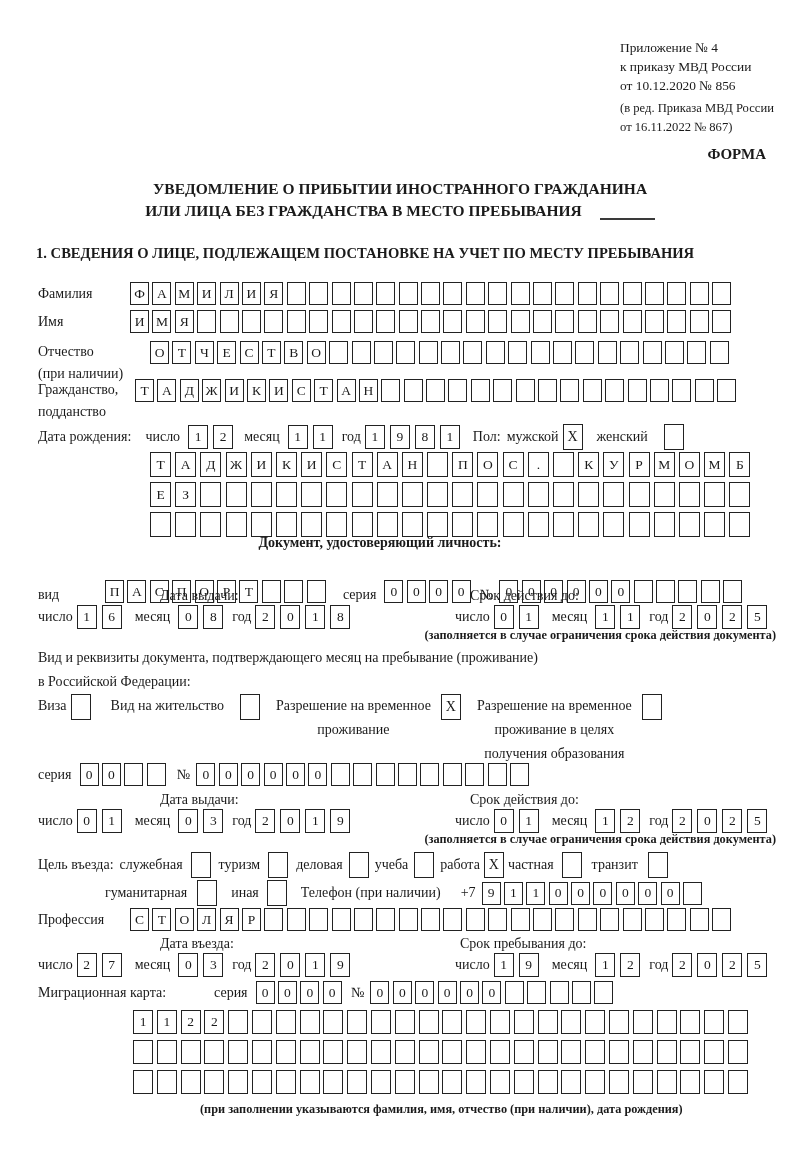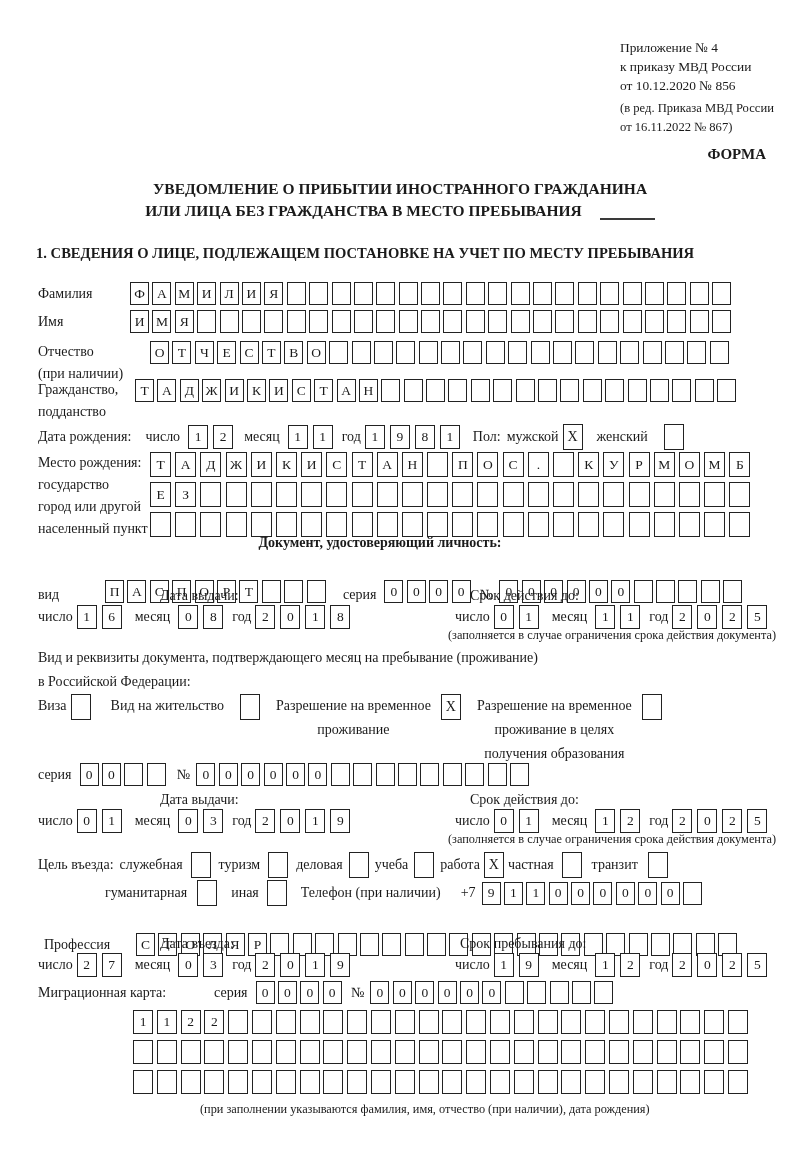--- a/index.html
+++ b/index.html
@@ -5,21 +5,21 @@
   html,body{margin:0;padding:0;background:#e8e8e8;}
   .page{
     position:relative;width:800px;height:1163px;margin:0 auto;background:#ffffff;
     font-family:"Liberation Serif","DejaVu Serif",serif;color:#1a1a1a;font-size:14px;
     overflow:hidden;
   }
   .abs{position:absolute;white-space:nowrap;}
   .row{position:absolute;display:flex;align-items:center;white-space:nowrap;}
   .rowtop{position:absolute;display:flex;align-items:flex-start;white-space:nowrap;}
   .b{font-weight:bold;}
-  .small{font-size:12.3px;}
+  .small{font-size:12.3px;font-weight:bold;}
   .boxes{display:inline-flex;flex:none;}
   .box{
     display:inline-flex;flex:none;justify-content:center;align-items:center;
     width:17px;height:21px;border:1.6px solid #222;margin-right:3.4px;
     font-size:13.5px;background:#fff;
   }
   .wide .box{width:19px;margin-right:4.2px;height:23px;}
   .med .box{width:18px;margin-right:3.8px;height:22px;}
   .dt .box{width:18px;height:22px;margin-right:5px;}
   .cb{
@@ -214,26 +214,20 @@
         <span class="box">8</span>
         <span class="box">1</span>
       </span>
     <span class="ml8">Пол:</span>
     <span class="ml6">мужской</span>
     <span class="cb ml4">X</span>
     <span class="ml14">женский</span>
     <span class="cb ml16"></span>
   </div>
 
-  <div class="abs" style="left:38px;top:452px;line-height:22px;">
-    <div>Место рождения:</div>
-    <div>государство</div>
-    <div>город или другой</div>
-    <div>населенный пункт</div>
-  </div>
   <div class="row" style="left:150px;top:452px;">
     <span class="boxes wide">
         <span class="box">Т</span>
         <span class="box">А</span>
         <span class="box">Д</span>
         <span class="box">Ж</span>
         <span class="box">И</span>
         <span class="box">К</span>
         <span class="box">И</span>
         <span class="box">С</span>
@@ -518,21 +512,21 @@
         <span class="box">0</span>
         <span class="box">0</span>
         <span class="box">0</span>
         <span class="box">0</span>
         <span class="box">0</span>
         <span class="box">0</span>
         <span class="box"></span>
       </span>
   </div>
 
-  <div class="row" style="left:44px;top:908px;margin-top:25px;">
+  <div class="row" style="left:38px;top:908px;">
     <span class="lblw" style="width:92px;">Профессия</span>
     <span class="boxes">
         <span class="box">С</span>
         <span class="box">Т</span>
         <span class="box">О</span>
         <span class="box">Л</span>
         <span class="box">Я</span>
         <span class="box">Р</span>
         <span class="box"></span>
         <span class="box"></span>

